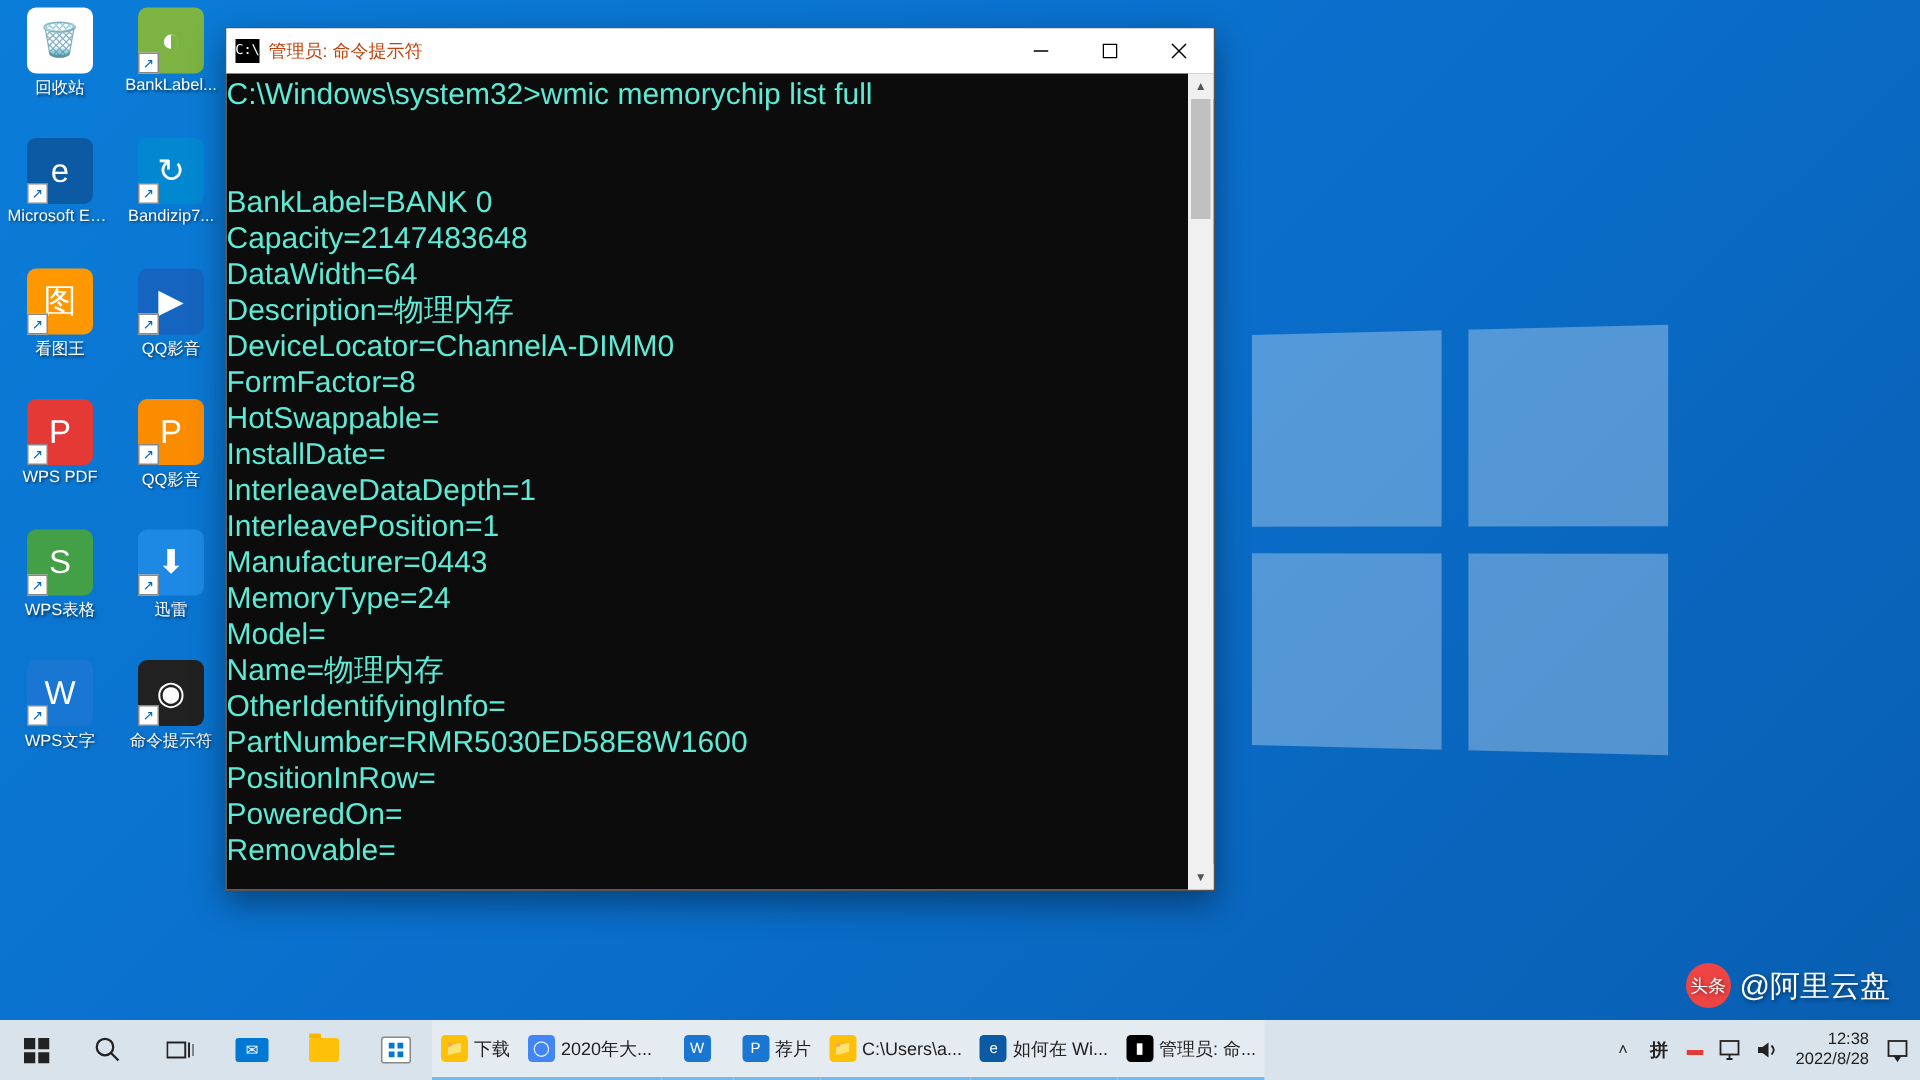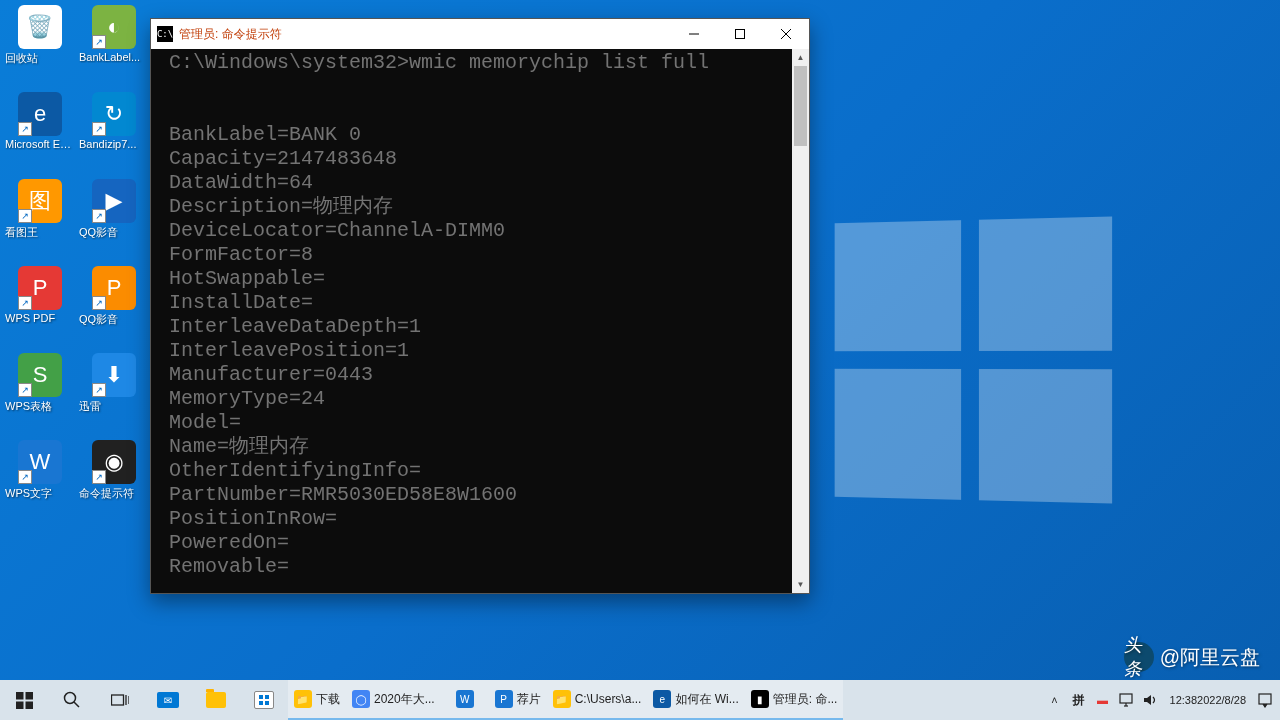--- a/index.html
+++ b/index.html
@@ -7,48 +7,48 @@
   
   
   .win-logo { position: absolute; right: 170px; top: 220px; width: 280px; height: 280px; display: grid; grid-template-columns: 1fr 1fr; grid-template-rows: 1fr 1fr; gap: 18px; transform: perspective(800px) rotateY(-8deg); }
   .win-logo div { background: rgba(255,255,255,0.3); }
   
   
   .desktop { position: absolute; top: 0; left: 0; width: 150px; padding: 5px 5px; display: grid; grid-template-columns: 70px 70px; gap: 12px 4px; }
   .dicon { width: 70px; height: 75px; display: flex; flex-direction: column; align-items: center; justify-content: flex-start; cursor: pointer; }
   .dicon .ic { width: 44px; height: 44px; border-radius: 6px; display:flex; align-items:center; justify-content:center; font-size: 22px; color:#fff; position:relative; }
   .dicon .shortcut { position:absolute; left:0; bottom:0; width:14px; height:14px; background:#fff; border:1px solid #888; font-size:9px; color:#0067c0; display:flex; align-items:center; justify-content:center;}
-  .dicon .lbl { color: #fff; font-size: 11px; text-align: left; margin-top: 2px; text-shadow: 1px 1px 2px rgba(0,0,0,0.6); width: 70px; white-space: nowrap; overflow: hidden; text-overflow: ellipsis; }
+  .dicon .lbl { color: #fff; font-size: 11px; text-align: center; margin-top: 2px; text-shadow: 1px 1px 2px rgba(0,0,0,0.6); width: 70px; white-space: nowrap; overflow: hidden; text-overflow: ellipsis; }
   
   
   .cmd-window { position: absolute; left: 150px; top: 18px; width: 660px; height: 576px; background: #fff; border: 1px solid #555; box-shadow: 0 8px 20px rgba(0,0,0,0.4); display:flex; flex-direction:column; }
   .titlebar { height: 30px; background: #fff; display: flex; align-items: center; padding-left: 6px; }
   .titlebar .ticon { width: 16px; height: 16px; background:#000; display:flex; align-items:center; justify-content:center; color:#fff; font-size:9px; font-family:monospace;}
   .titlebar .ttext { font-size: 12px; margin-left: 6px; flex: 1; color:#c2410c;}
   .winbtns { display:flex; height:100%; }
   .winbtn { width: 46px; height: 100%; display:flex; align-items:center; justify-content:center; color:#000; cursor:pointer;}
   .cmd-body-wrap { flex:1; display:flex; background:#0c0c0c; }
-  .cmd-body { flex:1; padding: 2px 18px; font-family: Liberation Mono, monospace; font-size: 20px; line-height: 24px; color: #737373; white-space: pre; overflow:hidden;}
+  .cmd-body { flex:1; padding: 2px 0; font-family: Liberation Sans, sans-serif; font-size: 20px; line-height: 24px; color: #5eead4; white-space: pre; overflow:hidden;}
   .scrollbar { width: 17px; background: #f0f0f0; position:relative;}
   .sb-up,.sb-down { position:absolute; left:0; width:17px; height:17px; background:#f0f0f0; display:flex; align-items:center; justify-content:center; font-size:8px; color:#555;}
   .sb-up{top:0;} .sb-down{bottom:0;}
   .sb-thumb { position:absolute; left:2px; top:17px; width:13px; height:80px; background:#c0c0c0;}
   
   
   .taskbar { position: absolute; bottom: 0; left: 0; right: 0; height: 40px; background: #d9e3eb; display: flex; align-items: stretch; }
   .tb-btn { width: 48px; display:flex; align-items:center; justify-content:center; cursor:pointer; position:relative;}
   .tb-task { min-width: 52px; max-width:160px; padding:0 6px; display:flex; align-items:center; gap:4px; cursor:pointer; border-bottom: 2px solid transparent; font-size:12px; color:#222; white-space:nowrap; overflow:hidden;}
   .tb-task.open { border-bottom-color:#76b9ed; background:rgba(255,255,255,0.3);}
   .tb-task .ti { width:18px; height:18px; border-radius:3px; display:flex; align-items:center; justify-content:center; font-size:10px; color:#fff; flex-shrink:0;}
   .tray { margin-left:auto; display:flex; align-items:center; padding-right:4px; gap:2px; font-size:11px; color:#222;}
   .tray-icon { width:22px; height:40px; display:flex; align-items:center; justify-content:center; cursor:pointer;}
-  .tray-clock { display:flex; flex-direction:row; align-items:flex-end; justify-content:center; padding:0 6px; font-size:11px; line-height:13px; cursor:pointer;}
+  .tray-clock { display:flex; flex-direction:column; align-items:flex-end; justify-content:center; padding:0 6px; font-size:11px; line-height:13px; cursor:pointer;}
   
   .watermark { position:absolute; right:20px; bottom:48px; display:flex; align-items:center; gap:6px; color:#fff; font-size:20px; font-weight:500; text-shadow:1px 1px 3px rgba(0,0,0,0.5);}
-  .watermark .wicon { width:30px; height:30px; border-radius:50%; background:#0c4a6e; display:flex; align-items:center; justify-content:center; font-size:18px;font-style:italic;}
+  .watermark .wicon { width:30px; height:30px; border-radius:50%; background:#ef4444; display:flex; align-items:center; justify-content:center; font-size:12px;}
 </style>
 </head>
 <body>
 
 <div class="win-logo">
     <div></div>
     <div></div>
     <div></div>
     <div></div>
   </div>

